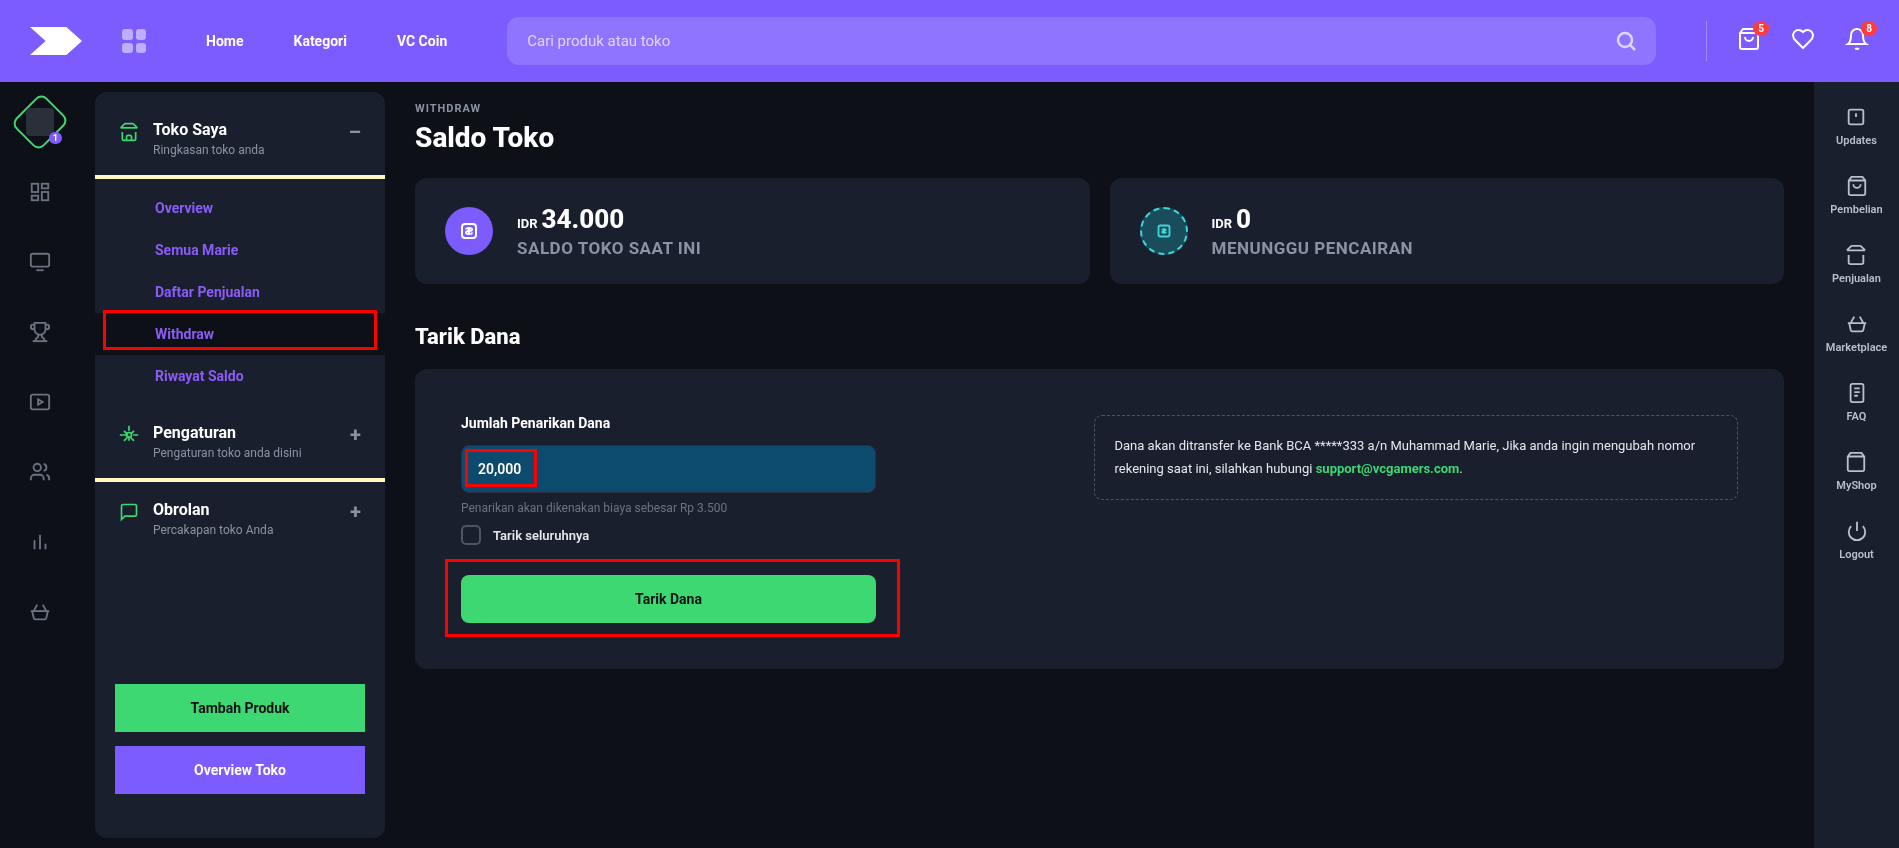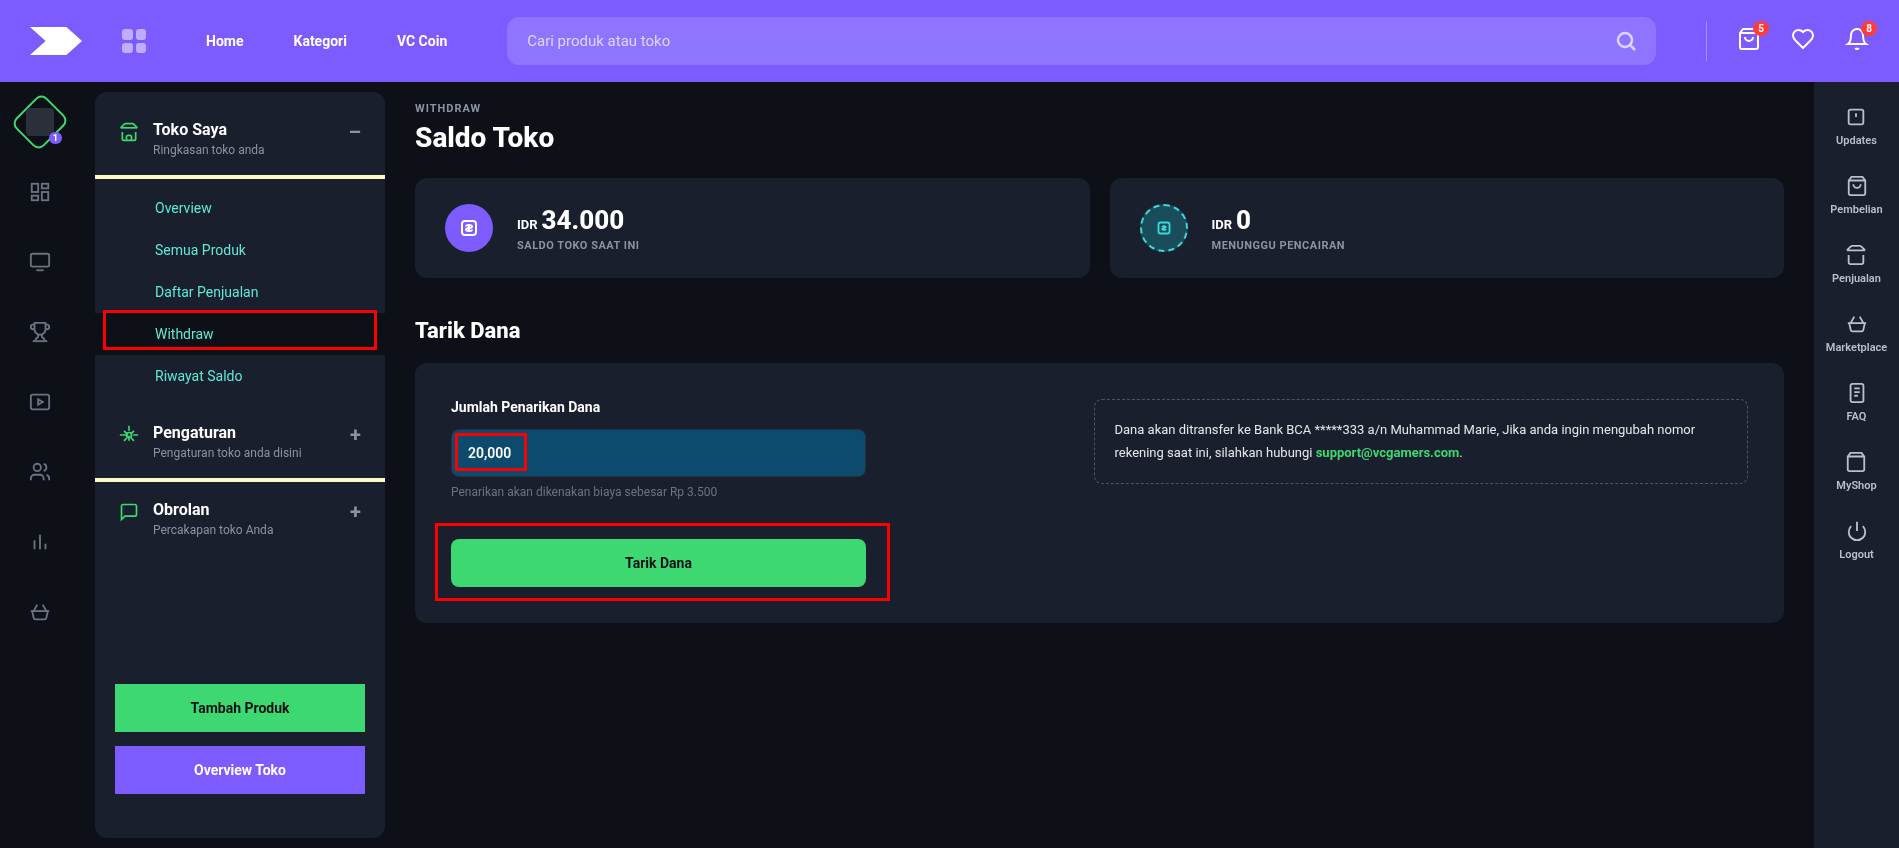--- a/index.html
+++ b/index.html
@@ -26,39 +26,39 @@
 .rail-hex-inner{position:absolute;width:28px;height:28px;background:#2a2f3a;border-radius:4px}
 .rail-badge{position:absolute;bottom:-2px;right:-2px;background:#7c5cff;color:#fff;font-size:9px;padding:1px 4px;border-radius:6px;font-weight:700}
 .sidebar{width:290px;background:#1a1f2e;margin:10px 0 10px 15px;border-radius:12px;display:flex;flex-direction:column;padding:10px 0}
 .sb-section{padding:18px 24px;border-bottom:4px solid #fef9c3}
 .sb-header{display:flex;align-items:flex-start;gap:14px}
 .sb-icon{color:#3dd872;margin-top:2px}
 .sb-title{font-size:16px;font-weight:700}
 .sb-sub{font-size:12px;color:#8b92a3;margin-top:4px}
 .sb-toggle{margin-left:auto;font-size:20px;color:#8b92a3;font-weight:700}
 .sb-items{padding:8px 0}
-.sb-item{padding:13px 24px 13px 60px;font-size:14px;font-weight:400;color:#5eead4;cursor:pointer}
+.sb-item{padding:13px 24px 13px 60px;font-size:14px;font-weight:700;color:#8b5cf6;cursor:pointer}
 .sb-item.active{background:#0d1117}
 .sb-buttons{padding:20px;margin-top:auto}
 .btn{width:100%;height:48px;border:none;border-radius:0;font-size:14px;font-weight:700;cursor:pointer;margin-bottom:14px}
 .btn-green{background:#3dd872;color:#0d1117}
 .btn-purple{background:#7c5cff;color:#fff}
 .content{flex:1;padding:20px 30px;overflow-y:auto}
 .breadcrumb{font-size:11px;font-weight:700;color:#8b92a3;letter-spacing:1px;margin-bottom:6px}
 .page-title{font-size:28px;font-weight:800;margin-bottom:24px}
 .cards-row{display:flex;gap:20px;margin-bottom:40px}
 .card{background:#1a1f2e;border-radius:12px;padding:26px 30px;display:flex;align-items:center;gap:24px;flex:1}
 .card-icon{width:48px;height:48px;border-radius:50%;display:flex;align-items:center;justify-content:center}
 .card-icon.purple{background:#7c5cff}
 .card-icon.teal{background:#1a4d5c;border:2px dashed #3dd8d8}
 .card-info .amount{font-size:26px;font-weight:800}
 .card-info .curr{font-size:13px;font-weight:700;margin-right:4px}
-.card-info .label{font-size:11px;color:#8b92a3;font-weight:700;letter-spacing:0.5px;margin-top:4px}
+.card-info .label{font-size:17px;color:#8b92a3;font-weight:700;letter-spacing:0.5px;margin-top:4px}
 .section-title{font-size:22px;font-weight:800;margin-bottom:20px}
-.form-card{background:#1a1f2e;border-radius:12px;padding:36px}
+.form-card{background:#1a1f2e;border-radius:12px;padding:46px}
 .form-row{display:flex;gap:30px;align-items:flex-start}
 .form-left{flex:1}
 .form-label{font-size:14px;font-weight:700;margin-bottom:14px}
 .input-wrap{margin-bottom:8px}
 .amount-input{width:100%;height:48px;background:#0c4a6e;border:1px solid #2a2f3e;border-radius:8px;padding:0 16px;color:#fff;font-size:14px;font-weight:600}
 .hint{font-size:12px;color:#6b7280;margin-bottom:10px}
 .checkbox-row{display:flex;align-items:center;gap:12px;font-size:13px;font-weight:600;color:#e5e7eb}
 .chk{width:20px;height:20px;border:2px solid #4b5563;border-radius:5px}
 .info-box{flex:1;border:1px dashed #4b5563;border-radius:8px;padding:18px 20px;font-size:13px;line-height:1.8;color:#e5e7eb}
 .info-box a{color:#3dd872;text-decoration:none;font-weight:700}
@@ -192,21 +192,21 @@
             </svg></span>
         <div>
           <div class="sb-title">Toko Saya</div>
           <div class="sb-sub">Ringkasan toko anda</div>
         </div>
         <span class="sb-toggle">–</span>
       </div>
     </div>
     <div class="sb-items" style="position:relative">
       <div class="sb-item">Overview</div>
-      <div class="sb-item">Semua Produk</div>
+      <div class="sb-item">Semua Marie</div>
       <div class="sb-item">Daftar Penjualan</div>
       <div class="sb-item active">Withdraw</div>
       <div class="red-box-overlay" style="top:131px;left:8px;width:274px;height:40px"></div>
       <div class="sb-item">Riwayat Saldo</div>
     </div>
     <div class="sb-section">
       <div class="sb-header">
         <span class="sb-icon"><svg width="20" height="20" viewBox="0 0 24 24" fill="none" stroke="currentColor" stroke-width="2">
               <circle cx="12" cy="12" r="3"></circle>
               <path d="M12 1v6m0 6v6m11-7h-6m-6 0H1m17-5-4 4m-4 4-4 4m12 0-4-4m-4-4-4-4"></path>
@@ -268,20 +268,24 @@
     <div class="section-title">Tarik Dana</div>
     <div class="form-card" style="position:relative">
       <div class="form-row">
         <div class="form-left">
           <div class="form-label">Jumlah Penarikan Dana</div>
           <div class="input-wrap input-red">
             <input class="amount-input" type="text" style="width: 415px;" value="20,000">
             <div class="input-red-box"></div>
           </div>
           <div class="hint">Penarikan akan dikenakan biaya sebesar Rp 3.500</div>
+          <div class="checkbox-row">
+            <div class="chk"></div>
+            <span>Tarik seluruhnya</span>
+          </div>
         </div>
         <div class="info-box">
           <span>Dana akan ditransfer ke Bank BCA *****333 a/n Muhammad Marie, Jika anda ingin mengubah nomor rekening saat ini, silahkan hubungi </span><a>support@vcgamers.com</a><span>.</span>
         </div>
       </div>
       <div class="submit-wrap" style="position:relative;display:inline-block">
         <button class="btn-submit">Tarik Dana</button>
         <div class="red-box-overlay" style="top:-16px;left:-16px;width:455px;height:78px"></div>
       </div>
     </div>

